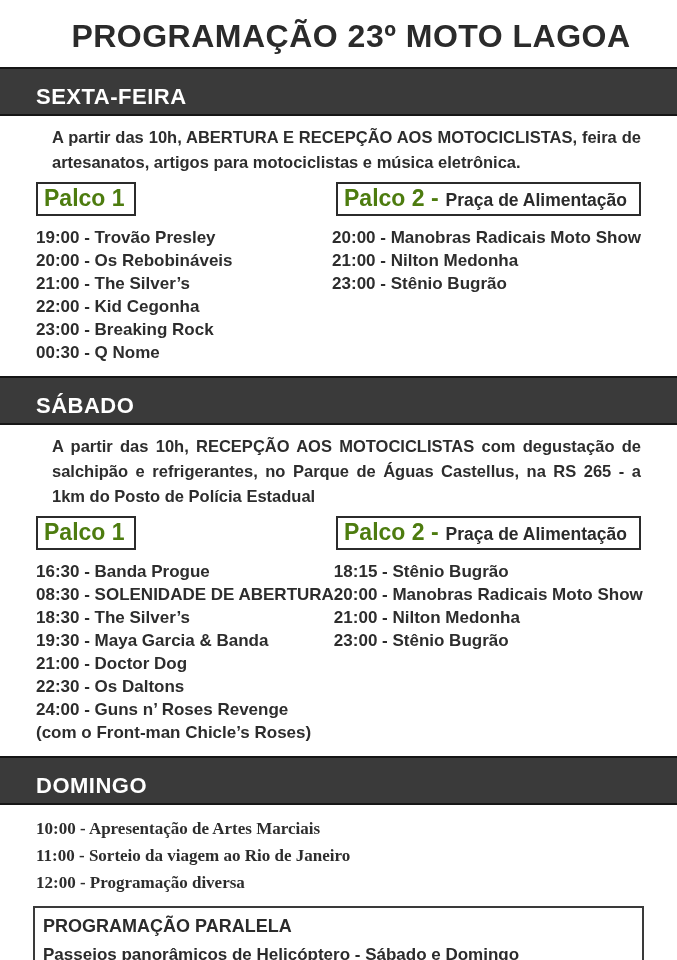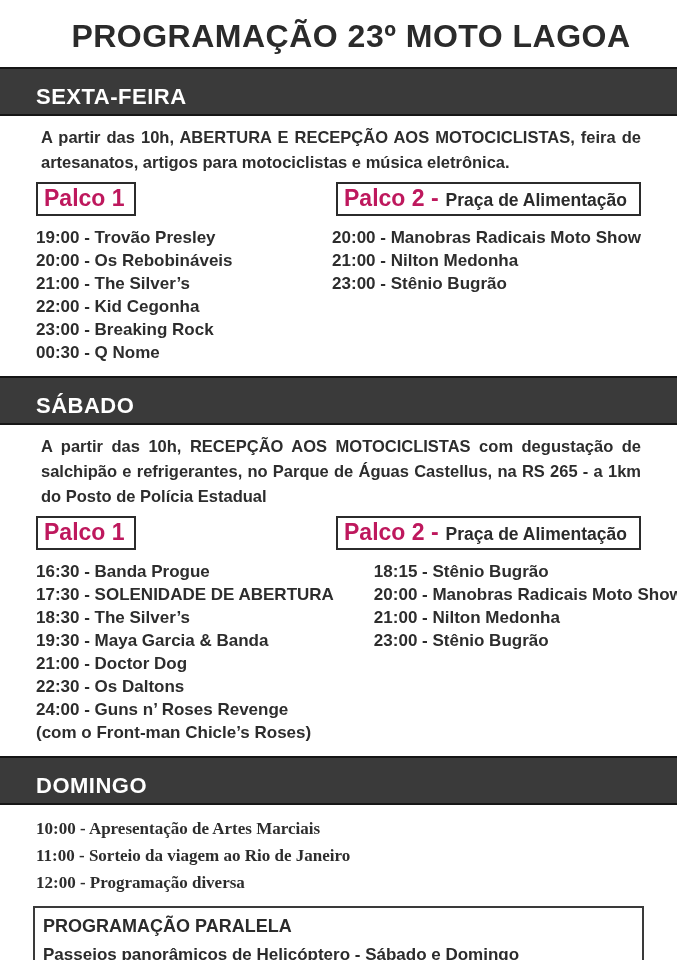--- a/index.html
+++ b/index.html
@@ -31,42 +31,42 @@
     padding: 16px 0 5px 36px;
     border-top: 2px solid #161616;
     border-bottom: 2px solid #161616;
     letter-spacing: 0.5px;
   }
   .content { padding: 0 36px; }
   .intro {
     font-size: 16.5px;
     line-height: 25px;
     text-align: justify;
-    margin: 9px 0 4px 5px;
+    margin: 9px 0 4px 16px;
     color: #2d2d2d;
   }
   .palco-row {
     display: flex;
     align-items: stretch;
     margin: 7px 0 2px 0;
   }
   .palco-left { width: 300px; }
   .palco-right { flex: 1; }
   .palco-box {
     border: 2px solid #2b2b2b;
     background: #ffffff;
     padding: 0 9px 2px 6px;
     display: inline-flex;
     align-items: baseline;
     gap: 7px;
   }
   .palco-box.stretch { display: flex; width: 100%; }
-  .palco-big { font-size: 23px; line-height: 28px; color: #be185d; }
+  .palco-big { font-size: 23px; line-height: 28px; color: #4d7c0f; }
   .palco-small { font-size: 17.5px; color: #2b2b2b; }
-  .cols { display: flex; gap: 40px; }
+  .cols { display: flex; }
   .col-l { width: 300px; }
   .col-r { flex: 1; }
   ul.schedule {
     list-style: none;
     margin: 8px 0 0 0;
     padding: 0;
   }
   ul.schedule li {
     font-size: 17px;
     line-height: 23px;
@@ -147,21 +147,21 @@
           <span class="palco-big">Palco 2 -</span>
           <span class="palco-small">Praça de Alimentação</span>
         </span>
       </div>
     </div>
 
     <div class="cols">
       <div class="col-l">
         <ul class="schedule">
           <li>16:30 - Banda Progue</li>
-          <li>17:30 - SOLENIDADE DE ABERTURA</li>
+          <li>08:30 - SOLENIDADE DE ABERTURA</li>
           <li>18:30 - The Silver’s</li>
           <li>19:30 - Maya Garcia &amp; Banda</li>
           <li>21:00 - Doctor Dog</li>
           <li>22:30 - Os Daltons</li>
           <li>24:00 - Guns n’ Roses Revenge</li>
           <li>(com o Front-man Chicle’s Roses)</li>
         </ul>
       </div>
       <div class="col-r">
         <ul class="schedule">

